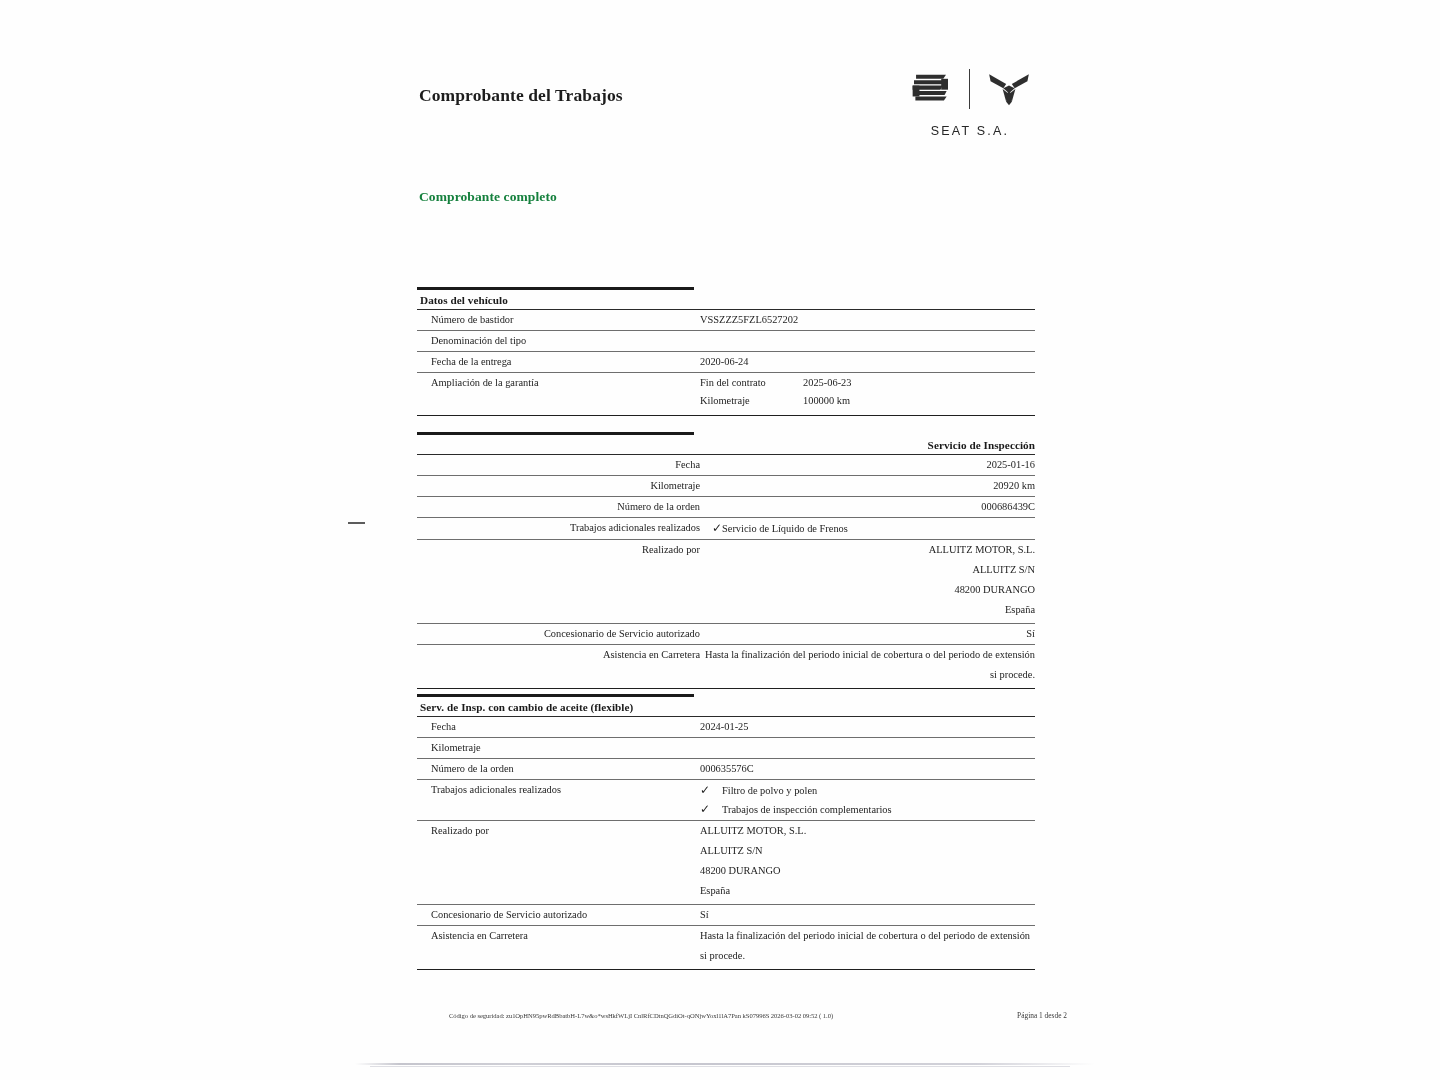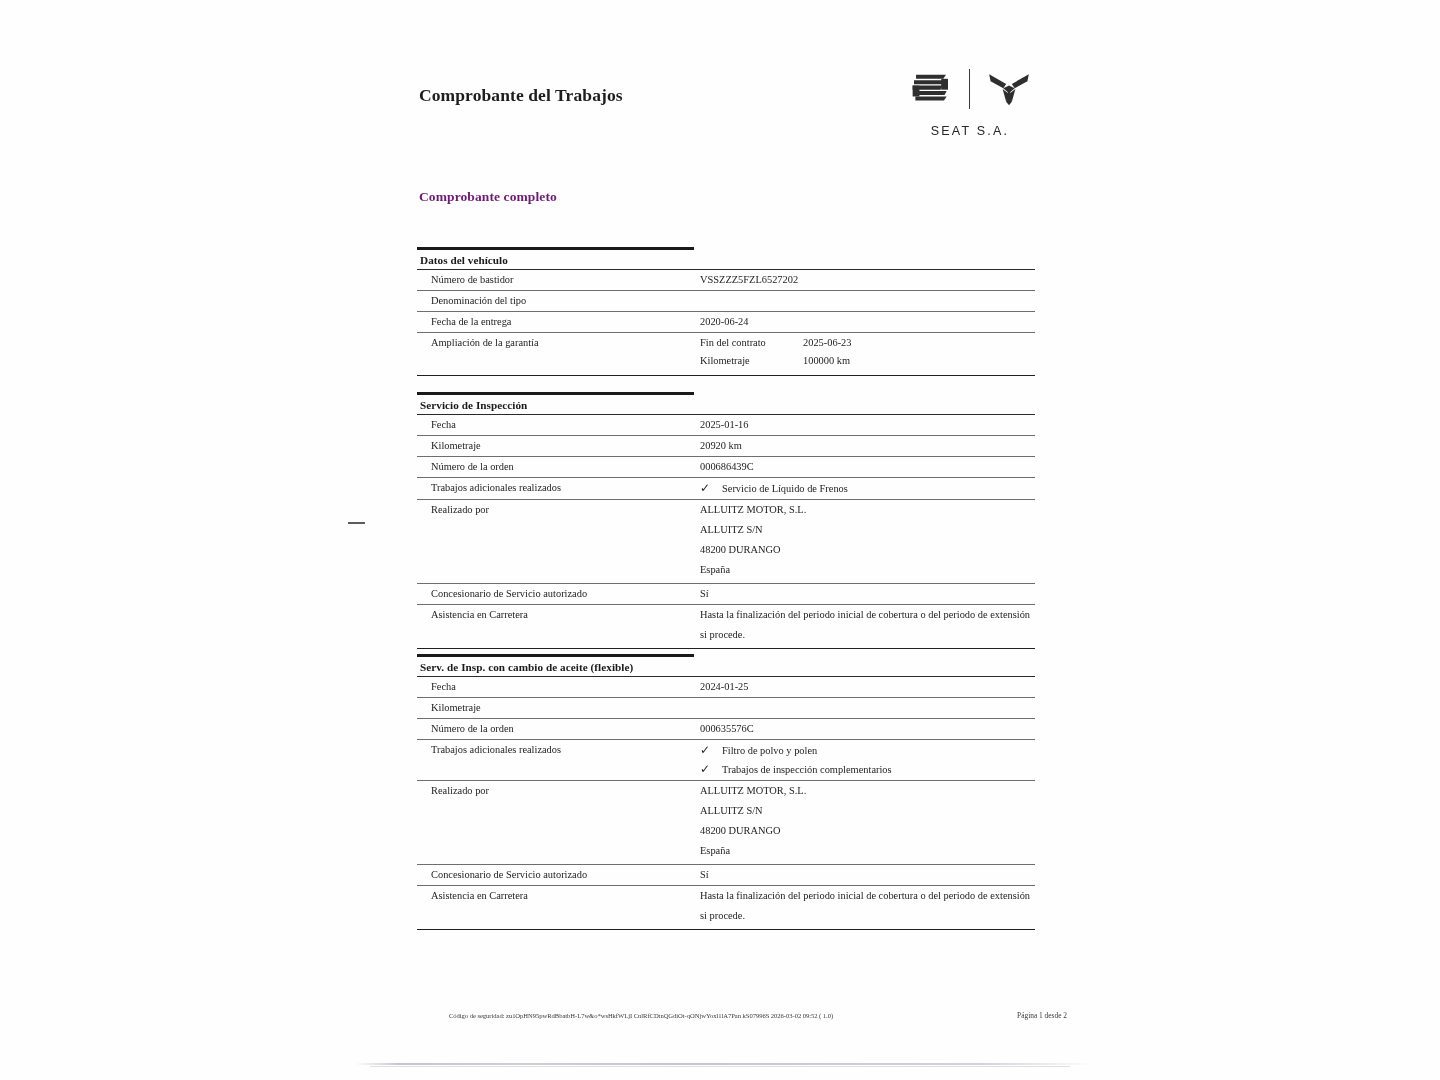--- a/index.html
+++ b/index.html
@@ -92,40 +92,41 @@
     color: #262626;
     font-weight: 500;
   }
 
   .doc-subtitle {
     position: absolute;
     left: 419px;
     top: 189px;
     font-size: 13.5px;
     font-weight: bold;
-    color: #701a75;
+    color: #15803d;
     letter-spacing: .1px;
     text-align: center;
   }
 
   
   .margin-tick {
     position: absolute;
     left: 348px;
     top: 522px;
     width: 17px;
     height: 2px;
     background: #5c5c5c;
   }
 
   
   .section {
     position: absolute;
     left: 417px;
     width: 618px;
+    margin-top: 40px;
   }
   .section-bar {
     width: 277px;
     height: 3px;
     background: #1a1a1a;
     margin-bottom: 2px;
   }
   .section-title {
     font-size: 11.2px;
     font-weight: bold;
@@ -274,21 +275,21 @@
               <div class="sub-key">Fin del contrato</div>
               <div class="sub-val">2025-06-23</div>
             </div>
             <div class="subrow">
               <div class="sub-key">Kilometraje</div>
               <div class="sub-val">100000 km</div>
             </div>
           </div>
         </div>
       </div>
-      <div class="section" style="top: 392px;">
+      <div class="section" style="top: 392px; text-align: right;">
         <div class="section-bar"></div>
         <div class="section-title">Servicio de Inspección</div>
         <div class="row">
           <div class="cell-label">Fecha</div>
           <div class="cell-value">2025-01-16</div>
         </div>
         <div class="row">
           <div class="cell-label">Kilometraje</div>
           <div class="cell-value">20920 km</div>
         </div>

